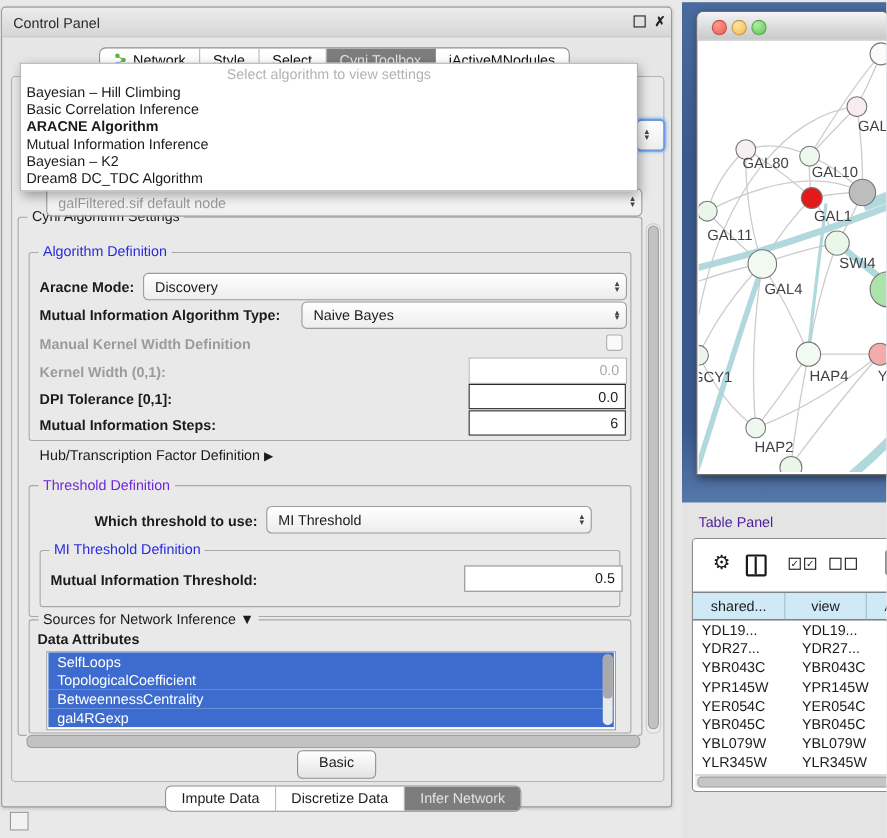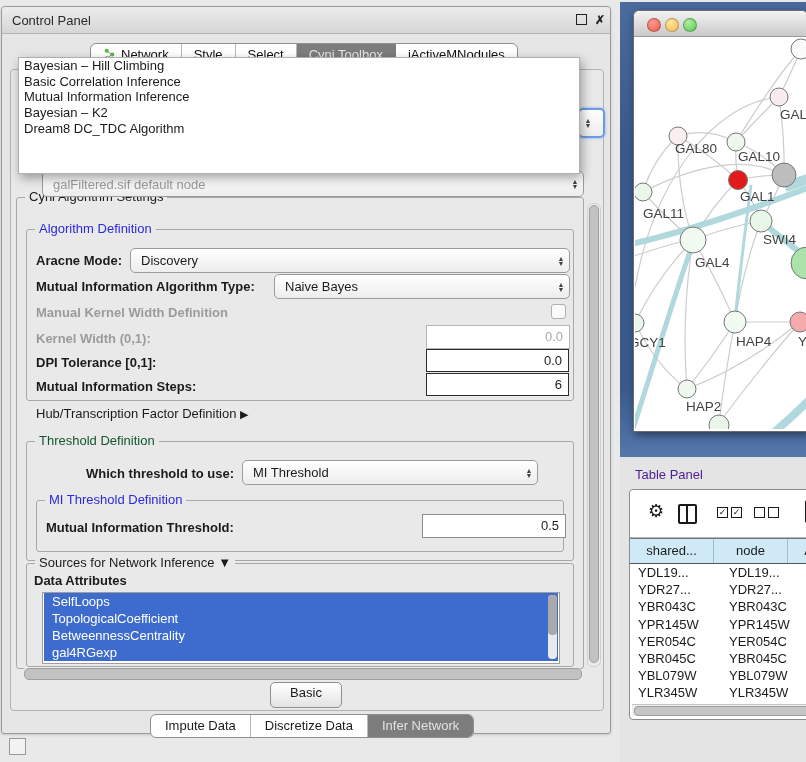--- a/index.html
+++ b/index.html
@@ -44,21 +44,21 @@
             background:#fff;border:1px solid #b0b0b0;
             box-shadow:2px 4px 10px rgba(0,0,0,.35);}
   .dd-placeholder{height:16px;text-align:center;color:#b3b3b3;padding-top:2px;}
   .dd-item{height:15.7px;padding-left:5px;white-space:nowrap;cursor:default;}
   .dd-item.bold{font-weight:bold;}
   
   .group{position:absolute;border:1px solid #a8a8a8;border-radius:3px;}
   .gtitle{position:absolute;top:-9px;left:8px;background:#e9e9e9;padding:0 4px;
           font-size:13px;white-space:nowrap;}
   .gtitle.blue{color:#2a2ae0;}
-  .gtitle.green{color:#14532d;}
+  .gtitle.green{color:#6d28d9;}
   .lbl{position:absolute;font-size:13px;white-space:nowrap;}
   .lbl.b{font-weight:bold;}
   .lbl.dis{color:#9b9b9b;font-weight:bold;}
   .field{position:absolute;background:#fff;border:1px solid #8d8d8d;
          text-align:right;padding:3px 6px 0 0;font-size:13px;}
   .field.strong{border:1.5px solid #2b2b2b;}
   .field.dis{color:#aaa;border-color:#b5b5b5;}
   .checkbox{position:absolute;width:13px;height:13px;background:#fafafa;
             border:1px solid #b0b0b0;border-radius:3px;}
   .arrow-right{font-size:11px;}
@@ -253,22 +253,24 @@
     <div class="applybtn">Basic</div>
 
     <div class="btabs">
       <div class="btab">Impute Data</div>
       <div class="btab">Discretize Data</div>
       <div class="btab sel">Infer Network</div>
     </div>
   </div>
 
   <div class="dropdown">
+    <div class="dd-placeholder">Select algorithm to view settings</div>
     <div class="dd-item">Bayesian – Hill Climbing</div>
     <div class="dd-item">Basic Correlation Inference</div>
+    <div class="dd-item bold">ARACNE Algorithm</div>
     <div class="dd-item">Mutual Information Inference</div>
     <div class="dd-item">Bayesian – K2</div>
     <div class="dd-item">Dream8 DC_TDC Algorithm</div>
   </div>
 
   <div class="canvas"></div>
 
   <div class="netwin">
     <div class="nettitle">
       <span class="light red"></span>
@@ -361,21 +363,21 @@
         <span class="ticon gear">⚙</span>
         <span class="ticon colicon"></span>
         <span class="cb" style="left:87px;">✓</span>
         <span class="cb" style="left:101px;">✓</span>
         <span class="cb" style="left:124px;"></span>
         <span class="cb" style="left:138px;"></span>
         <span class="ticon doc"></span>
       </div>
       <div class="thead">
         <div class="th c1">shared...</div>
-        <div class="th c2">node</div>
+        <div class="th c2">view</div>
         <div class="th c3">A</div>
       </div>
       <div class="trows">
         <div class="trow">
             <span class="td c1">YDL19...</span>
             <span class="td c2">YDL19...</span>
             <span class="td c3">13</span>
           </div>
         <div class="trow">
             <span class="td c1">YDR27...</span>

